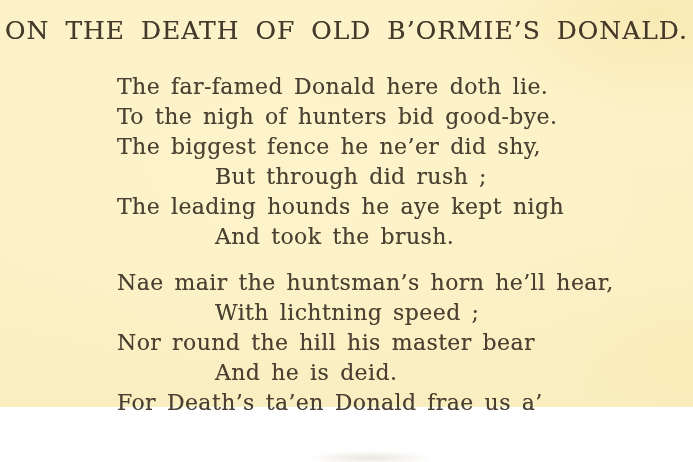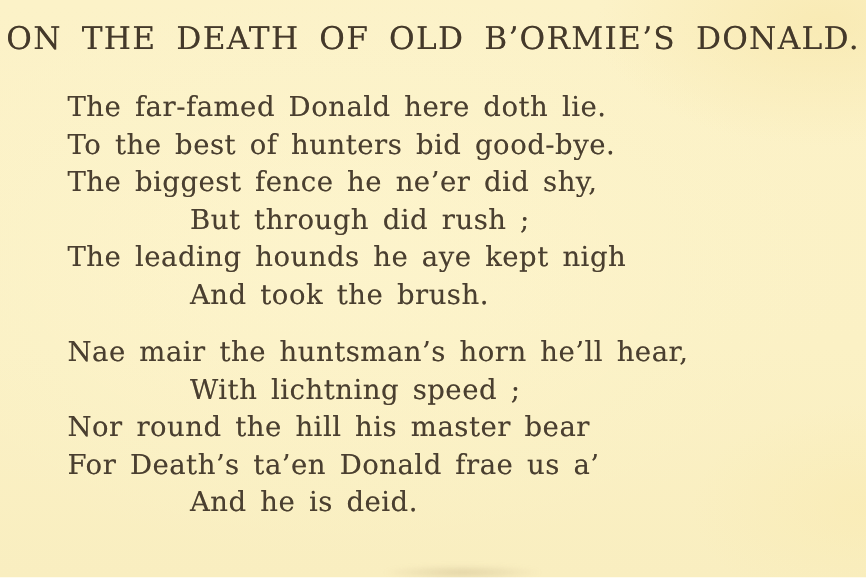--- a/index.html
+++ b/index.html
@@ -8,21 +8,21 @@
   }
   body {
     width: 693px;
     height: 462px;
     overflow: hidden;
     font-family: "DejaVu Serif", serif;
   }
   .page {
     position: relative;
     width: 693px;
-    height: 462px;
+    height: 407px;
     box-sizing: border-box;
     background:
       radial-gradient(ellipse 260px 140px at 95% 4%, rgba(246,228,164,0.55), rgba(246,228,164,0) 70%),
       radial-gradient(ellipse 200px 120px at 100% 88%, rgba(249,234,175,0.5), rgba(249,234,175,0) 70%),
       radial-gradient(ellipse 500px 300px at 40% 45%, rgba(255,248,214,0.35), rgba(255,248,214,0) 80%),
       linear-gradient(180deg, #fcf2c8 0%, #fbf1c5 60%, #f9eec0 100%);
     color: #463b2c;
   }
   .title {
     margin: 0;
@@ -32,21 +32,21 @@
     font-weight: normal;
     line-height: 34px;
     letter-spacing: 1px;
     word-spacing: 7px;
     color: #44392a;
     text-shadow: 0 0 0.4px rgba(68,57,42,0.55);
     white-space: nowrap;
   }
   .poem {
     margin-top: 24px;
-    padding-left: 54px;
+    padding-left: 117px;
     font-size: 22px;
     line-height: 30px;
     letter-spacing: 0.4px;
     word-spacing: 3.5px;
     color: #4a3f30;
     text-shadow: 0 0 0.4px rgba(74,63,48,0.5);
   }
   .stanza + .stanza {
     margin-top: 16px;
   }
@@ -68,28 +68,28 @@
   }
 </style>
 </head>
 <body>
 
 <div class="page">
   <h1 class="title">ON THE DEATH OF OLD B’ORMIE’S DONALD.</h1>
   <div class="poem" id="poem-body">
       <div class="stanza">
         <div class="line">The far-famed Donald here doth lie.</div>
-        <div class="line">To the best of hunters bid good-bye.</div>
+        <div class="line">To the nigh of hunters bid good-bye.</div>
         <div class="line">The biggest fence he ne’er did shy,</div>
         <div class="line indent">But through did rush ;</div>
         <div class="line">The leading hounds he aye kept nigh</div>
         <div class="line indent">And took the brush.</div>
       </div>
       <div class="stanza">
         <div class="line">Nae mair the huntsman’s horn he’ll hear,</div>
         <div class="line indent">With lichtning speed ;</div>
         <div class="line">Nor round the hill his master bear</div>
+        <div class="line indent">And he is deid.</div>
         <div class="line">For Death’s ta’en Donald frae us a’</div>
-        <div class="line indent">And he is deid.</div>
       </div>
     </div>
   <div class="smudge"></div>
 </div>
 
 </body></html>

